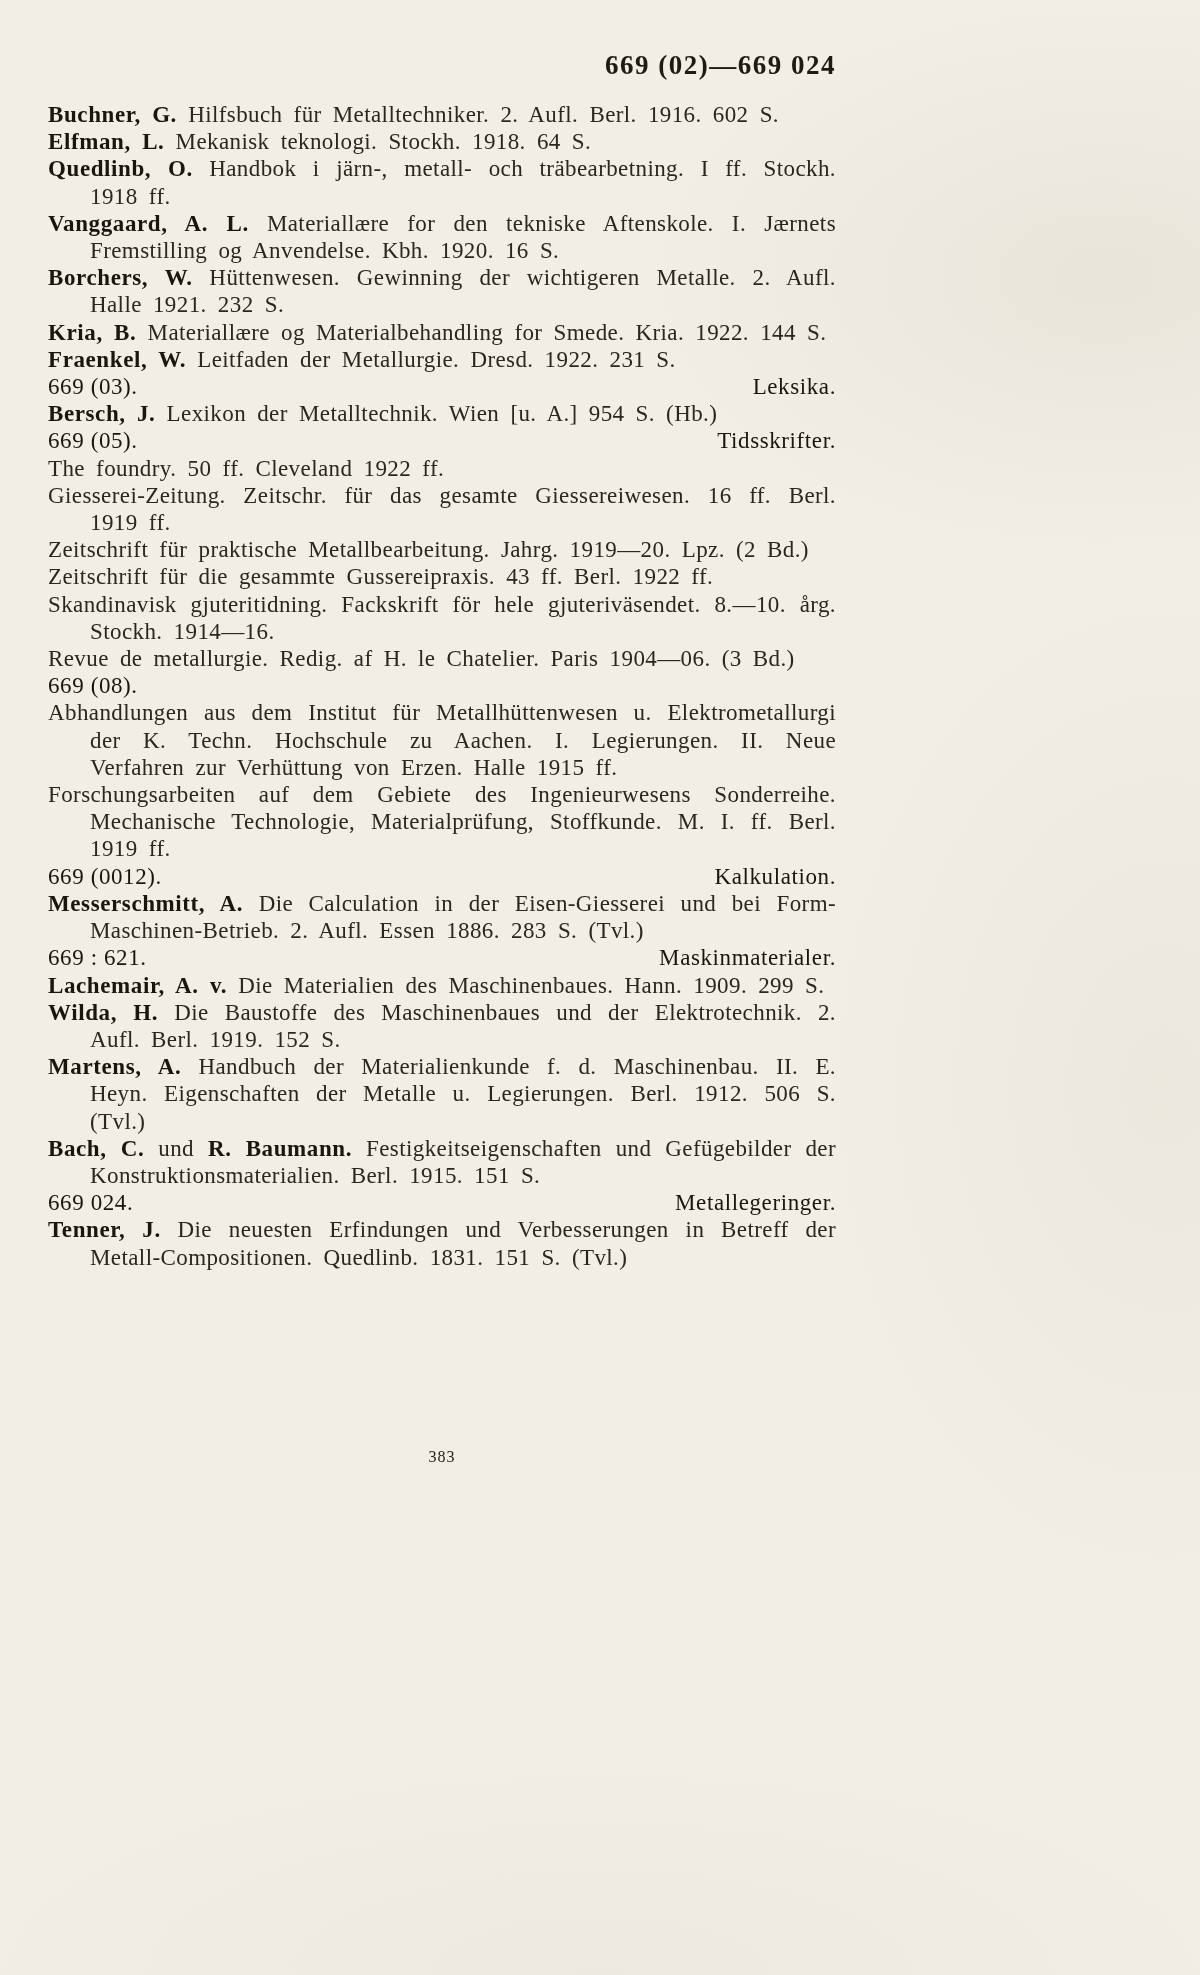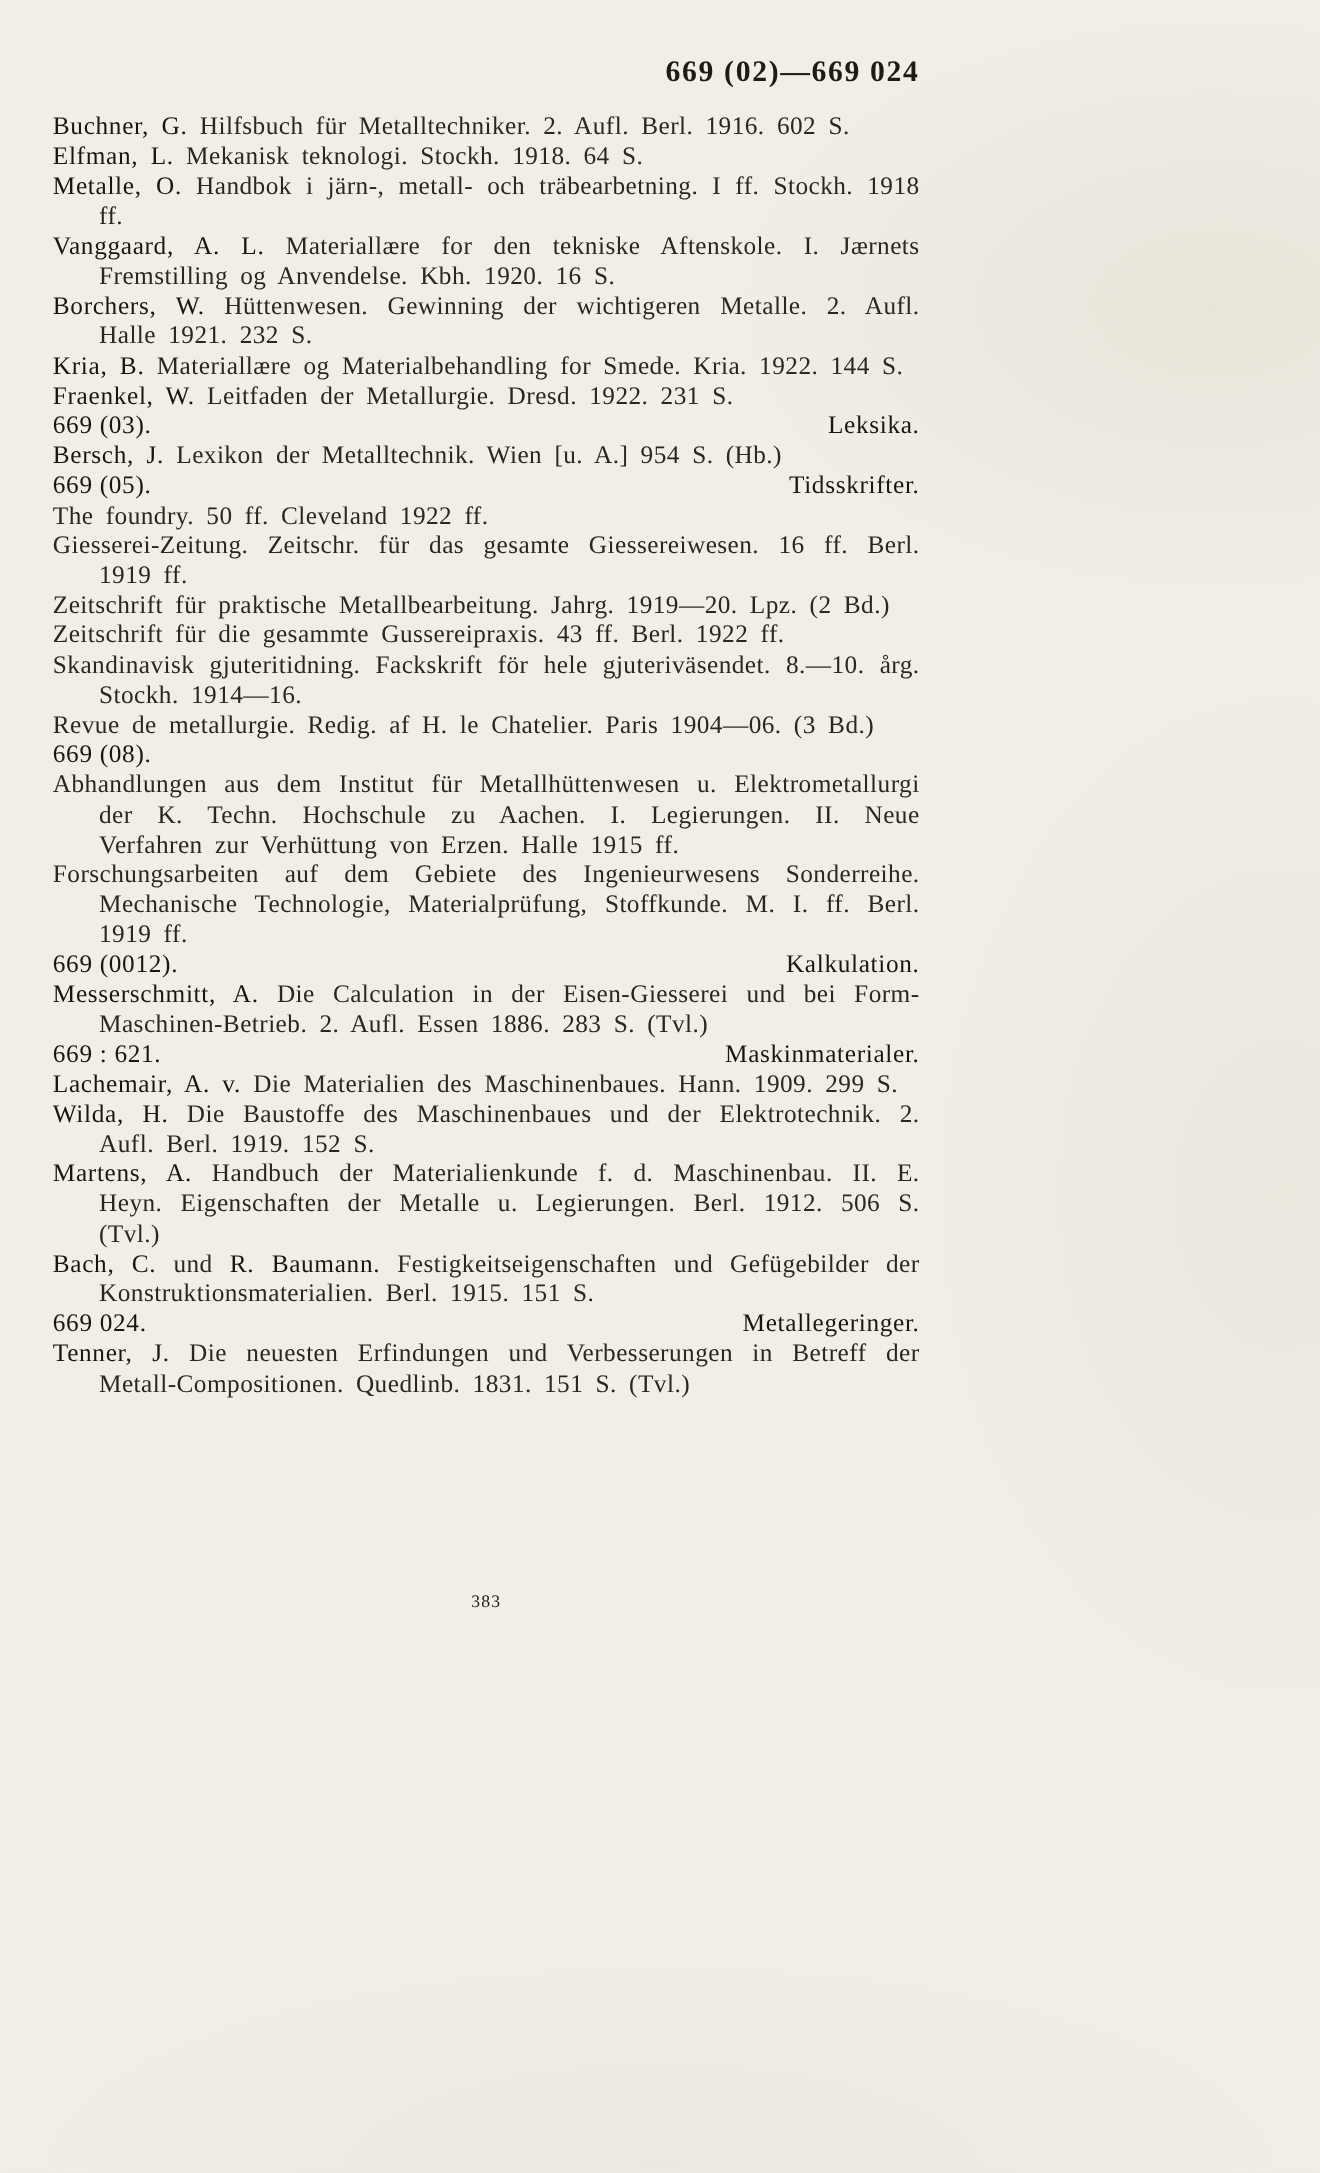--- a/index.html
+++ b/index.html
@@ -43,21 +43,21 @@
     margin: 0;
     font-size: 23px;
     line-height: 27.2px;
     text-align: justify;
     padding-left: 42px;
     text-indent: -42px;
     letter-spacing: 0.4px;
     word-spacing: 5px;
   }
   .entry .b {
-    font-weight: 400;
+    font-weight: 700;
     color: #19160f;
     letter-spacing: 0.6px;
   }
   .section-row {
     display: flex;
     justify-content: space-between;
     font-weight: 400;
     font-size: 23px;
     line-height: 27.2px;
     letter-spacing: 0.6px;
@@ -76,21 +76,21 @@
 </style>
 </head>
 <body>
 
 <div class="page">
   <div class="running-head">669 (02)—669 024</div>
 
   <div class="textblock">
       <p class="entry"><span class="b">Buchner, G.</span><span class="n"> Hilfsbuch für Metalltechniker. 2. Aufl. Berl. 1916. 602 S.</span></p>
       <p class="entry"><span class="b">Elfman, L.</span><span class="n"> Mekanisk teknologi. Stockh. 1918. 64 S.</span></p>
-      <p class="entry"><span class="b">Metalle, O.</span><span class="n"> Handbok i järn-, metall- och träbearbetning. I ff. Stockh. 1918 ff.</span></p>
+      <p class="entry"><span class="b">Quedlinb, O.</span><span class="n"> Handbok i järn-, metall- och träbearbetning. I ff. Stockh. 1918 ff.</span></p>
       <p class="entry"><span class="b">Vanggaard, A. L.</span><span class="n"> Materiallære for den tekniske Aftenskole. I. Jærnets Fremstilling og Anvendelse. Kbh. 1920. 16 S.</span></p>
       <p class="entry"><span class="b">Borchers, W.</span><span class="n"> Hüttenwesen. Gewinning der wichtigeren Metalle. 2. Aufl. Halle 1921. 232 S.</span></p>
       <p class="entry"><span class="b">Kria, B.</span><span class="n"> Materiallære og Materialbehandling for Smede. Kria. 1922. 144 S.</span></p>
       <p class="entry"><span class="b">Fraenkel, W.</span><span class="n"> Leitfaden der Metallurgie. Dresd. 1922. 231 S.</span></p>
       <div class="section-row">
         <span>669 (03).</span>
         <span>Leksika.</span>
       </div>
       <p class="entry"><span class="b">Bersch, J.</span><span class="n"> Lexikon der Metalltechnik. Wien [u. A.] 954 S. (Hb.)</span></p>
       <div class="section-row">

